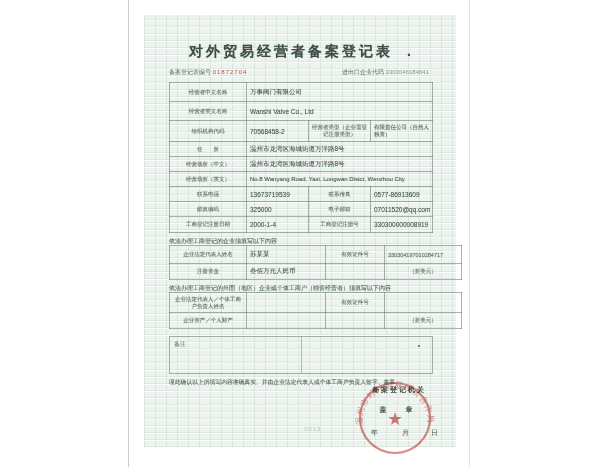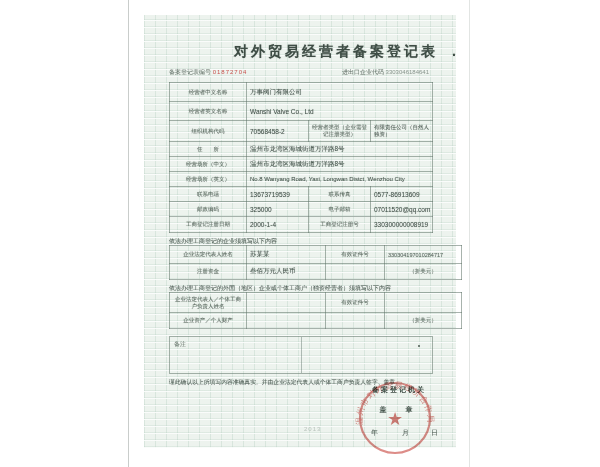--- a/index.html
+++ b/index.html
@@ -9,21 +9,21 @@
   .paper{position:absolute;left:128px;top:0;width:340px;height:467px;background:#ffffff;
          border-left:1px solid #c9cdcb;border-right:1px solid #e2e5e3;}
   
   .pattern{position:absolute;left:15px;top:15px;width:312px;height:433px;
            background-color:#edf3ee;
            background-image:
              repeating-linear-gradient(0deg, rgba(255,255,255,0.85) 0 1px, rgba(255,255,255,0) 1px 7px),
              repeating-linear-gradient(90deg, rgba(168,198,182,0.30) 0 1px, rgba(255,255,255,0) 1px 11px),
              repeating-linear-gradient(0deg, rgba(168,198,182,0.22) 0 2px, rgba(255,255,255,0) 2px 7px);
            color:#4c5b53;}
-  .title{position:absolute;left:0;top:28px;width:100%;text-align:right;
+  .title{position:absolute;left:0;top:28px;width:100%;text-align:center;
          font-size:14px;font-weight:bold;letter-spacing:3px;color:#3e4d45;
          text-shadow:0 0 1px rgba(62,77,69,0.5);}
   .title .dot{font-weight:bold;margin-left:14px;letter-spacing:0;}
   .meta{position:absolute;left:25px;top:53px;width:264px;font-size:6px;color:#5a695f;}
   .meta .right{position:absolute;right:4px;top:0;}
   .red{color:#c9524e;letter-spacing:1px;}
   .gray{color:#8a968e;}
   table{border-collapse:collapse;table-layout:fixed;}
   .grid{position:absolute;left:25px;width:264px;background:transparent;}
   .grid td{border:1px solid rgba(96,116,106,0.55);padding:1px 3px;overflow:hidden;

